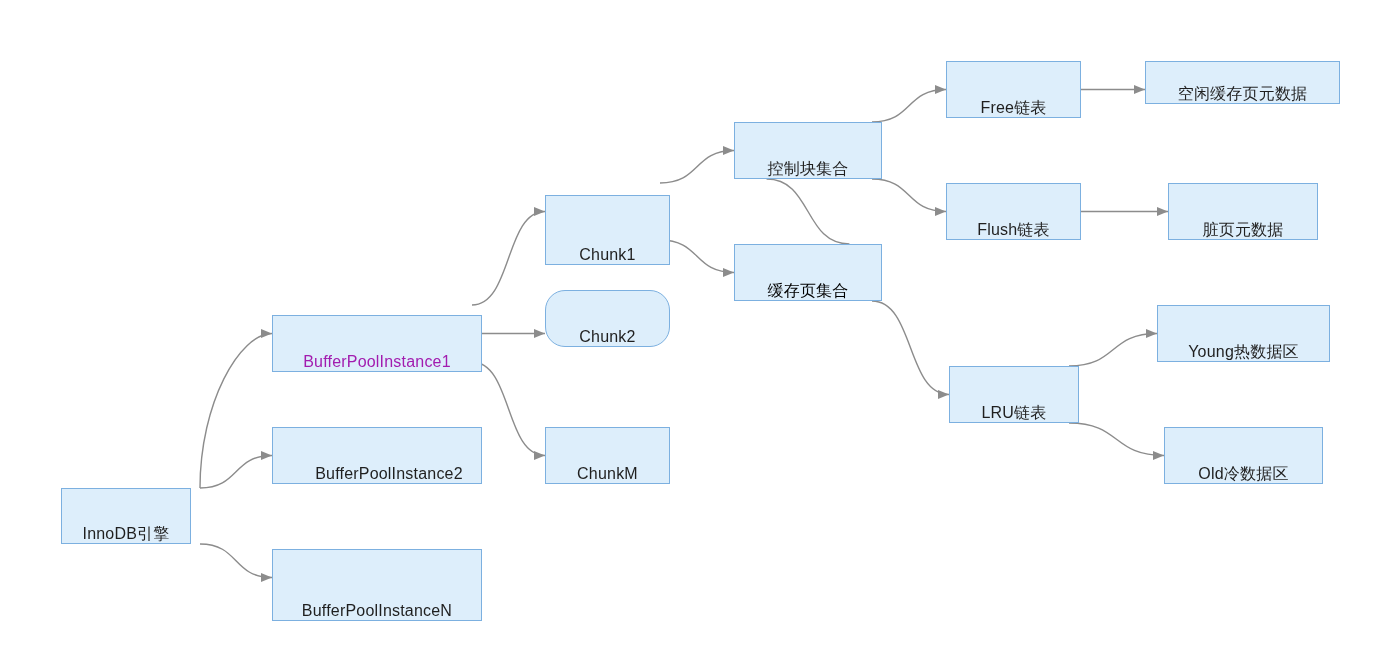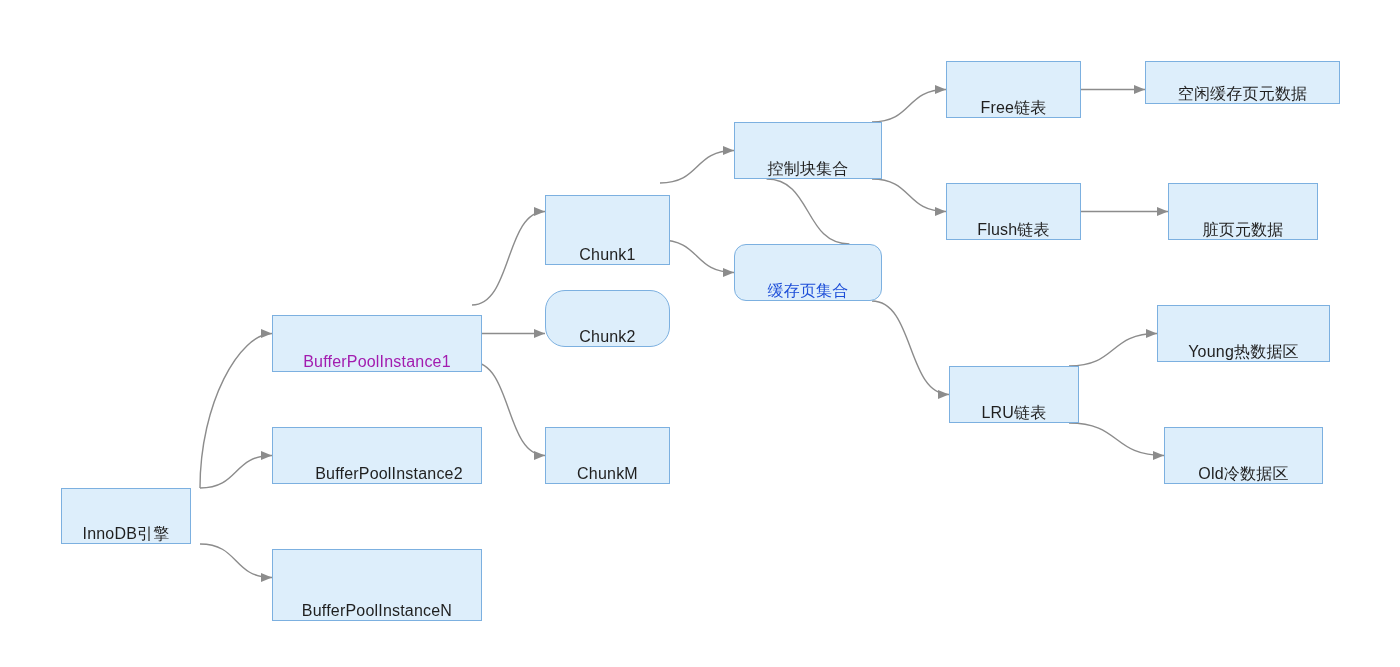--- a/index.html
+++ b/index.html
@@ -136,21 +136,21 @@
       </div>
       <div class="node" style="left: 545px; top: 290px; width: 125px; height: 57px; background: rgb(221, 238, 251); border-color: rgb(124, 176, 224); color: rgb(31, 31, 31); border-radius: 20px;">
         <span>Chunk2</span>
       </div>
       <div class="node" style="left: 545px; top: 427px; width: 125px; height: 57px; background: rgb(221, 238, 251); border-color: rgb(124, 176, 224); color: rgb(31, 31, 31);">
         <span>ChunkM</span>
       </div>
       <div class="node" style="left: 734px; top: 122px; width: 148px; height: 57px; background: rgb(221, 238, 251); border-color: rgb(124, 176, 224); color: rgb(31, 31, 31);">
         <span>控制块集合</span>
       </div>
-      <div class="node" style="left: 734px; top: 244px; width: 148px; height: 57px; background: rgb(221, 238, 251); border-color: rgb(124, 176, 224); color: #1d4ed8; border-radius: 12px;">
+      <div class="node" style="left: 734px; top: 244px; width: 148px; height: 57px; background: rgb(221, 238, 251); border-color: rgb(124, 176, 224); color: #000000;">
         <span>缓存页集合</span>
       </div>
       <div class="node" style="left: 946px; top: 61px; width: 135px; height: 57px; background: rgb(221, 238, 251); border-color: rgb(124, 176, 224); color: rgb(31, 31, 31);">
         <span>Free链表</span>
       </div>
       <div class="node" style="left: 946px; top: 183px; width: 135px; height: 57px; background: rgb(221, 238, 251); border-color: rgb(124, 176, 224); color: rgb(31, 31, 31);">
         <span>Flush链表</span>
       </div>
       <div class="node" style="left: 949px; top: 366px; width: 130px; height: 57px; background: rgb(221, 238, 251); border-color: rgb(124, 176, 224); color: rgb(31, 31, 31);">
         <span>LRU链表</span>

